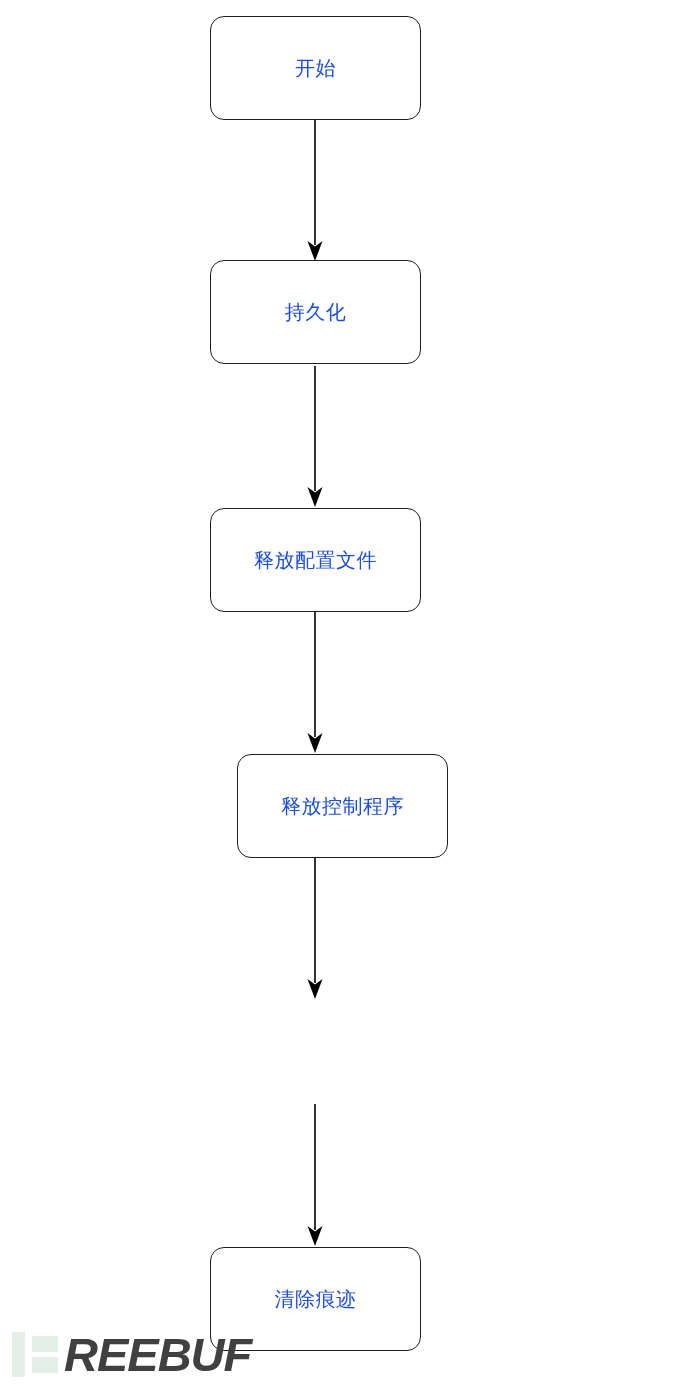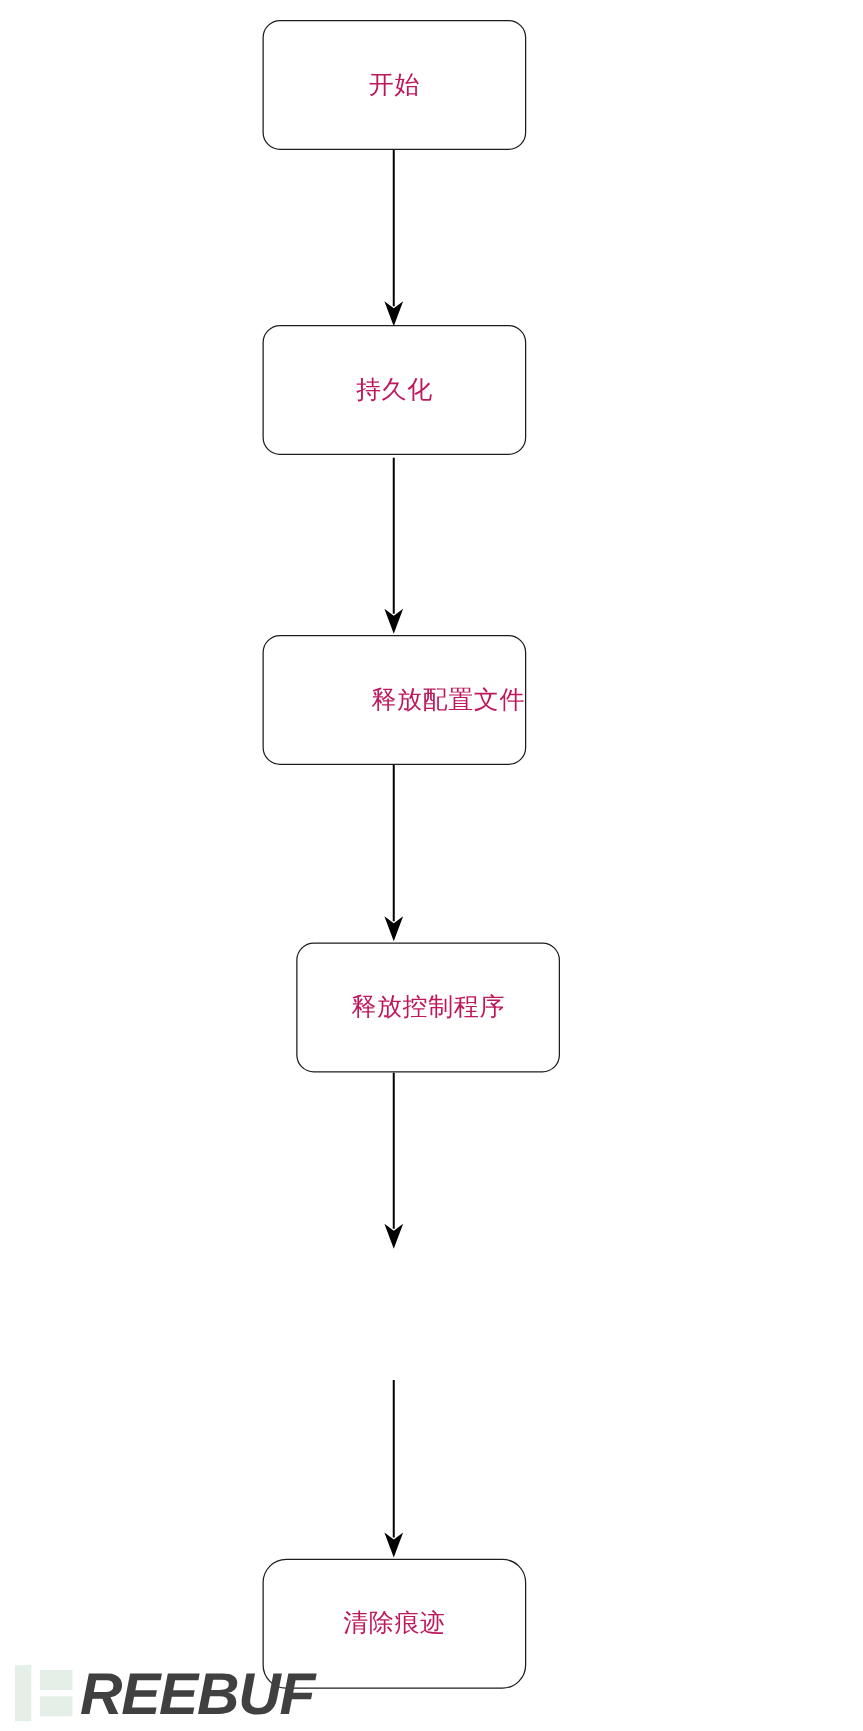--- a/index.html
+++ b/index.html
@@ -33,32 +33,32 @@
     border-radius: 14px;
     background: #ffffff;
     display: flex;
     align-items: center;
     justify-content: center;
   }
 
   .node-label {
     font-size: 20px;
     line-height: 1;
-    color: #be185d;
+    color: #1d4ed8;
     letter-spacing: 0.5px;
     white-space: nowrap;
     font-weight: 400;
   }
 
   .node-1 { top: 16px; }
   .node-2 { top: 260px; font-family: Liberation Serif, serif; }
-  .node-3 { top: 508px; justify-content: flex-end; }
+  .node-3 { top: 508px; }
   .node-4 { top: 754px; margin-left: 27px; }
   .node-5 { top: 1000px; }
-  .node-6 { top: 1247px; border-radius: 19px; }
+  .node-6 { top: 1247px; }
 
   .connector {
     position: absolute;
     left: 303px;
     width: 24px;
     height: 142px;
   }
   .connector-1 { top: 120px; }
   .connector-2 { top: 366px; }
   .connector-3 { top: 612px; }

